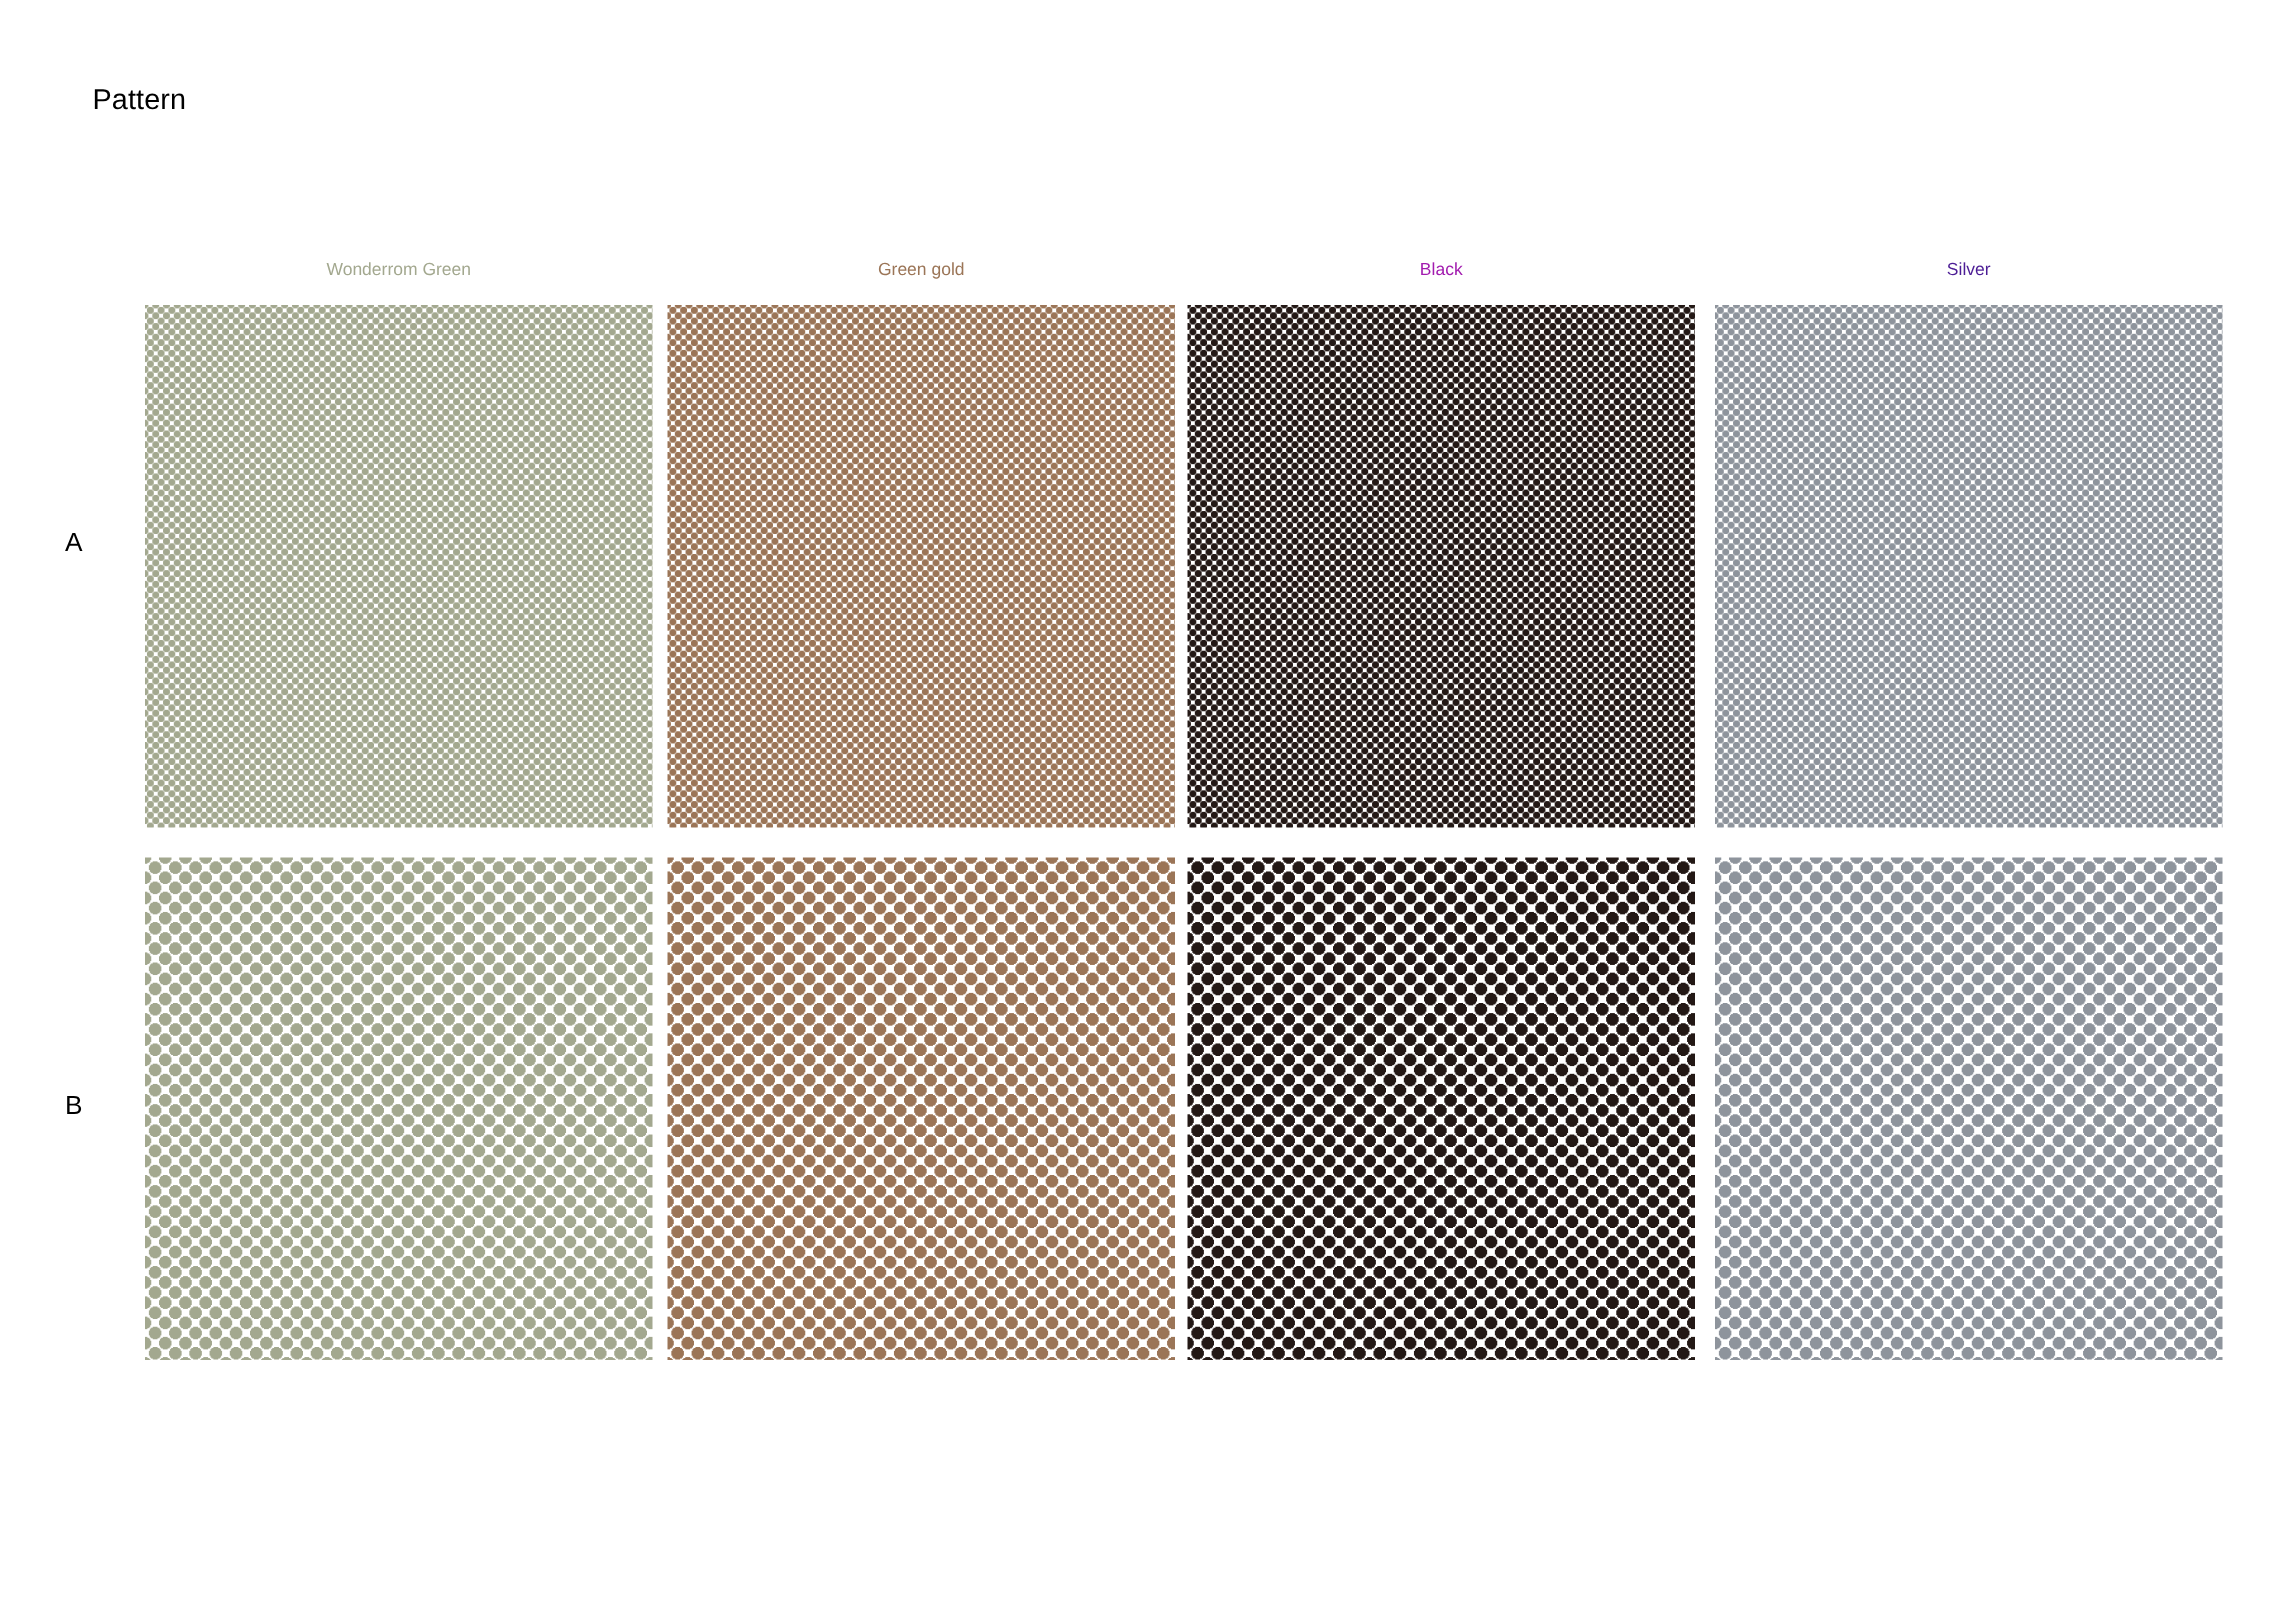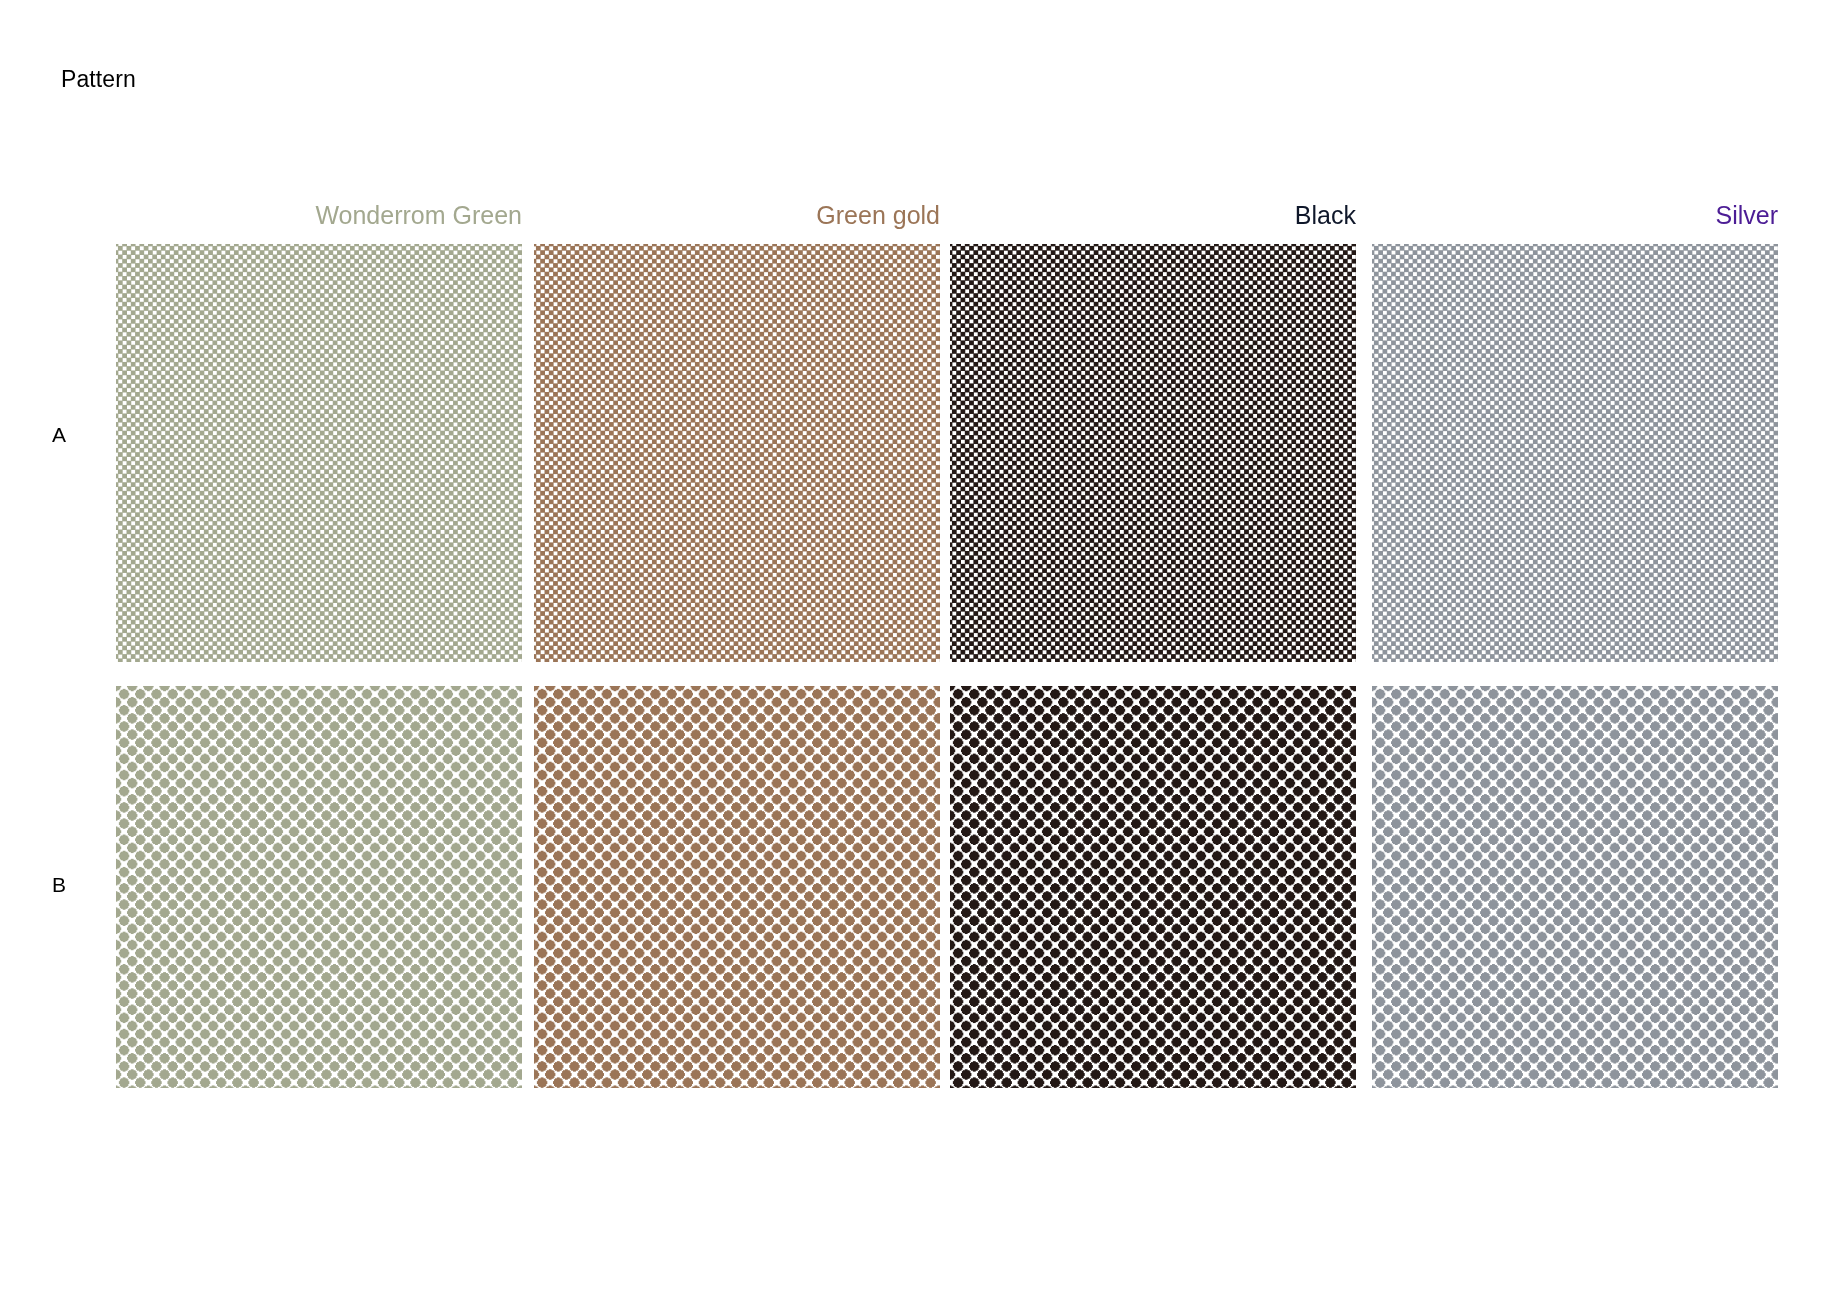--- a/index.html
+++ b/index.html
@@ -11,36 +11,36 @@
     width: 1836px;
     height: 1298px;
     position: relative;
     overflow: hidden;
     font-family: "Liberation Sans", sans-serif;
     -webkit-font-smoothing: antialiased;
   }
 
   #page-title {
     position: absolute;
-    left: 61px;
+    left: 74px;
     top: 66px;
     font-size: 23px;
     color: #000000;
     letter-spacing: 0.1px;
     white-space: nowrap;
   }
 
   
   .col-header {
     position: absolute;
     top: 202px;
     height: 26px;
     line-height: 26px;
-    font-size: 25px;
-    text-align: right;
+    font-size: 14px;
+    text-align: center;
     white-space: nowrap;
   }
   .col-header.c0 { left: 116px;  width: 406px; }
   .col-header.c1 { left: 534px;  width: 406px; }
   .col-header.c2 { left: 950px;  width: 406px; }
   .col-header.c3 { left: 1372px; width: 406px; }
 
   .row-label {
     position: absolute;
     left: 52px;
@@ -81,21 +81,21 @@
     background-position: 0 0, 8.1px 8.1px;
   }
 </style>
 </head>
 <body style="background: rgb(255, 255, 255);">
 
 <div id="page-title">Pattern</div>
 
 <div class="col-header c0" id="hdr0" style="color: rgb(163, 168, 143);">Wonderrom Green</div>
 <div class="col-header c1" id="hdr1" style="color: rgb(155, 117, 87);">Green gold</div>
-<div class="col-header c2" id="hdr2" style="color: #0f172a;">Black</div>
+<div class="col-header c2" id="hdr2" style="color: #a21caf;">Black</div>
 <div class="col-header c3" id="hdr3" style="color: #4c1d95;">Silver</div>
 
 <div class="row-label rA">A</div>
 <div class="row-label rB">B</div>
 
 <div class="swatch rA c0 pat-a" id="sw-a0" style="--dot: #a3a88f;"></div>
 <div class="swatch rA c1 pat-a" id="sw-a1" style="--dot: #9b7557;"></div>
 <div class="swatch rA c2 pat-a" id="sw-a2" style="--dot: #231815;"></div>
 <div class="swatch rA c3 pat-a" id="sw-a3" style="--dot: #8e949c;"></div>
 

